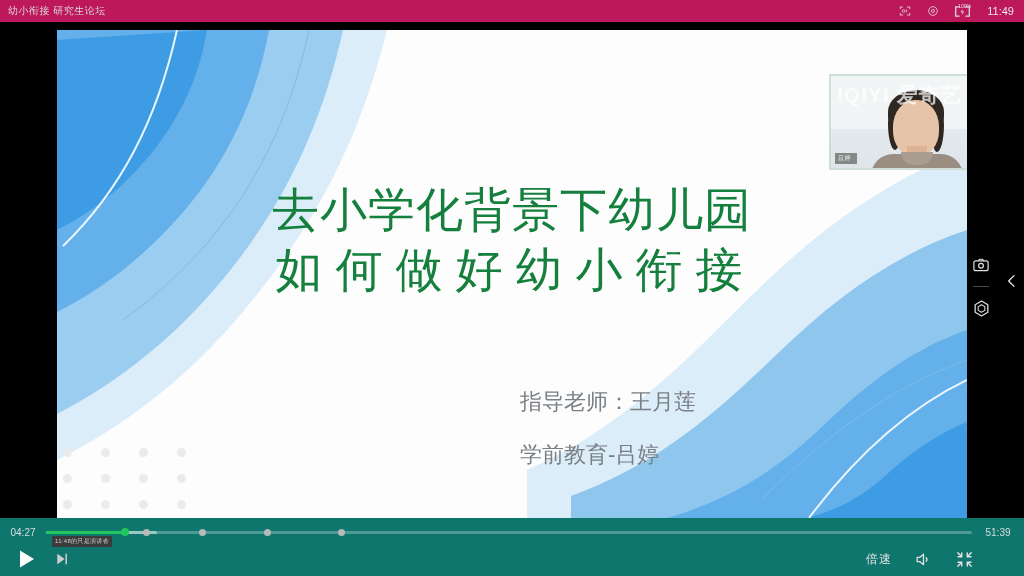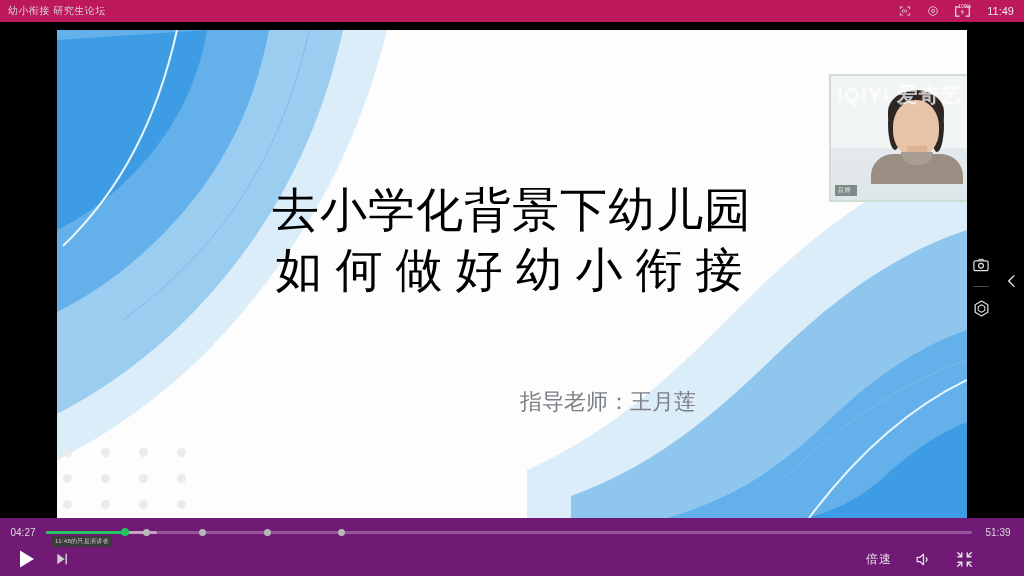--- a/index.html
+++ b/index.html
@@ -37,34 +37,34 @@
   .dotgrid{
     position:absolute; left:6px; top:418px;
     display:grid; grid-template-columns:repeat(4,38px);
     grid-template-rows:repeat(3,26px);
   }
   .dotgrid i{ width:9px; height:9px; border-radius:50%; background:#e9ebec; display:block; }
 
   
   .slide-title{
     position:absolute; left:0; top:150px; width:910px;
-    text-align:center; color:#000000;
+    text-align:center; color:#15803d;
     font-size:47px; line-height:60px; font-weight:400;
   }
   .slide-title .l1{ letter-spacing:1px; }
   .slide-title .l2{ letter-spacing:13px; padding-left:7px; }
   .slide-sub{
     position:absolute; left:0; top:345px; width:910px;
     color:#7a7f85; font-size:22px; line-height:53px;
     padding-left:463px;
   }
 
   
   .pip{
-    position:absolute; left:772px; top:44px; width:170px; height:128px;
+    position:absolute; left:772px; top:44px; width:170px; height:96px;
     border:2px solid #cfded5; background:#14532d; overflow:hidden;
   }
   .pip-bg{ position:absolute; inset:0; background:linear-gradient(180deg,#eef2f4 0%,#e3e9ec 60%,#dfe6ea 100%); }
   .pip-wall{ position:absolute; left:0; top:0; width:100%; height:58%; background:#f2f5f6; }
   .pip-wm{
     position:absolute; left:6px; top:5px; right:4px;
     color:rgba(255,255,255,.72); font-size:21px; font-weight:700;
     letter-spacing:1px; white-space:nowrap; pointer-events:none;
   }
   .pip-head{
@@ -107,21 +107,21 @@
     width:26px; height:26px; display:flex; align-items:center;
     justify-content:center; cursor:pointer;
   }
   .rail-div{ width:16px; height:1px; background:#4a4a4a; }
   .rail-chev{
     position:absolute; left:1004px; top:270px; width:16px; height:22px;
     display:flex; align-items:center; justify-content:center; cursor:pointer;
   }
 
   
-  .playerbar{ position:absolute; left:0; bottom:0; width:1024px; height:58px; background:#701a75; }
+  .playerbar{ position:absolute; left:0; bottom:0; width:1024px; height:58px; background:#0f766e; }
   .pb-track-row{
     position:absolute; left:0; top:6px; width:1024px; height:16px;
     display:flex; align-items:center;
   }
   .pb-time{ color:#dcdcdc; font-size:10px; width:46px; text-align:center; flex:none; }
   .pb-time.right{ width:52px; }
   .pb-track{
     position:relative; flex:1; height:3px; background:rgba(255,255,255,.26);
     border-radius:2px; cursor:pointer;
   }
@@ -223,20 +223,21 @@
         <i></i>
     </div>
 
     <div class="slide-title">
       <div class="l1">去小学化背景下幼儿园</div>
       <div class="l2">如何做好幼小衔接</div>
     </div>
 
     <div class="slide-sub">
       <div>指导老师：王月莲</div>
+      <div>学前教育-吕婷</div>
     </div>
 
     <div class="pip">
       <div class="pip-bg"></div>
       <div class="pip-wall"></div>
       <div class="pip-hair"></div>
       <div class="pip-hairside"></div>
       <div class="pip-hairside2"></div>
       <div class="pip-head"></div>
       <div class="pip-neck"></div>

